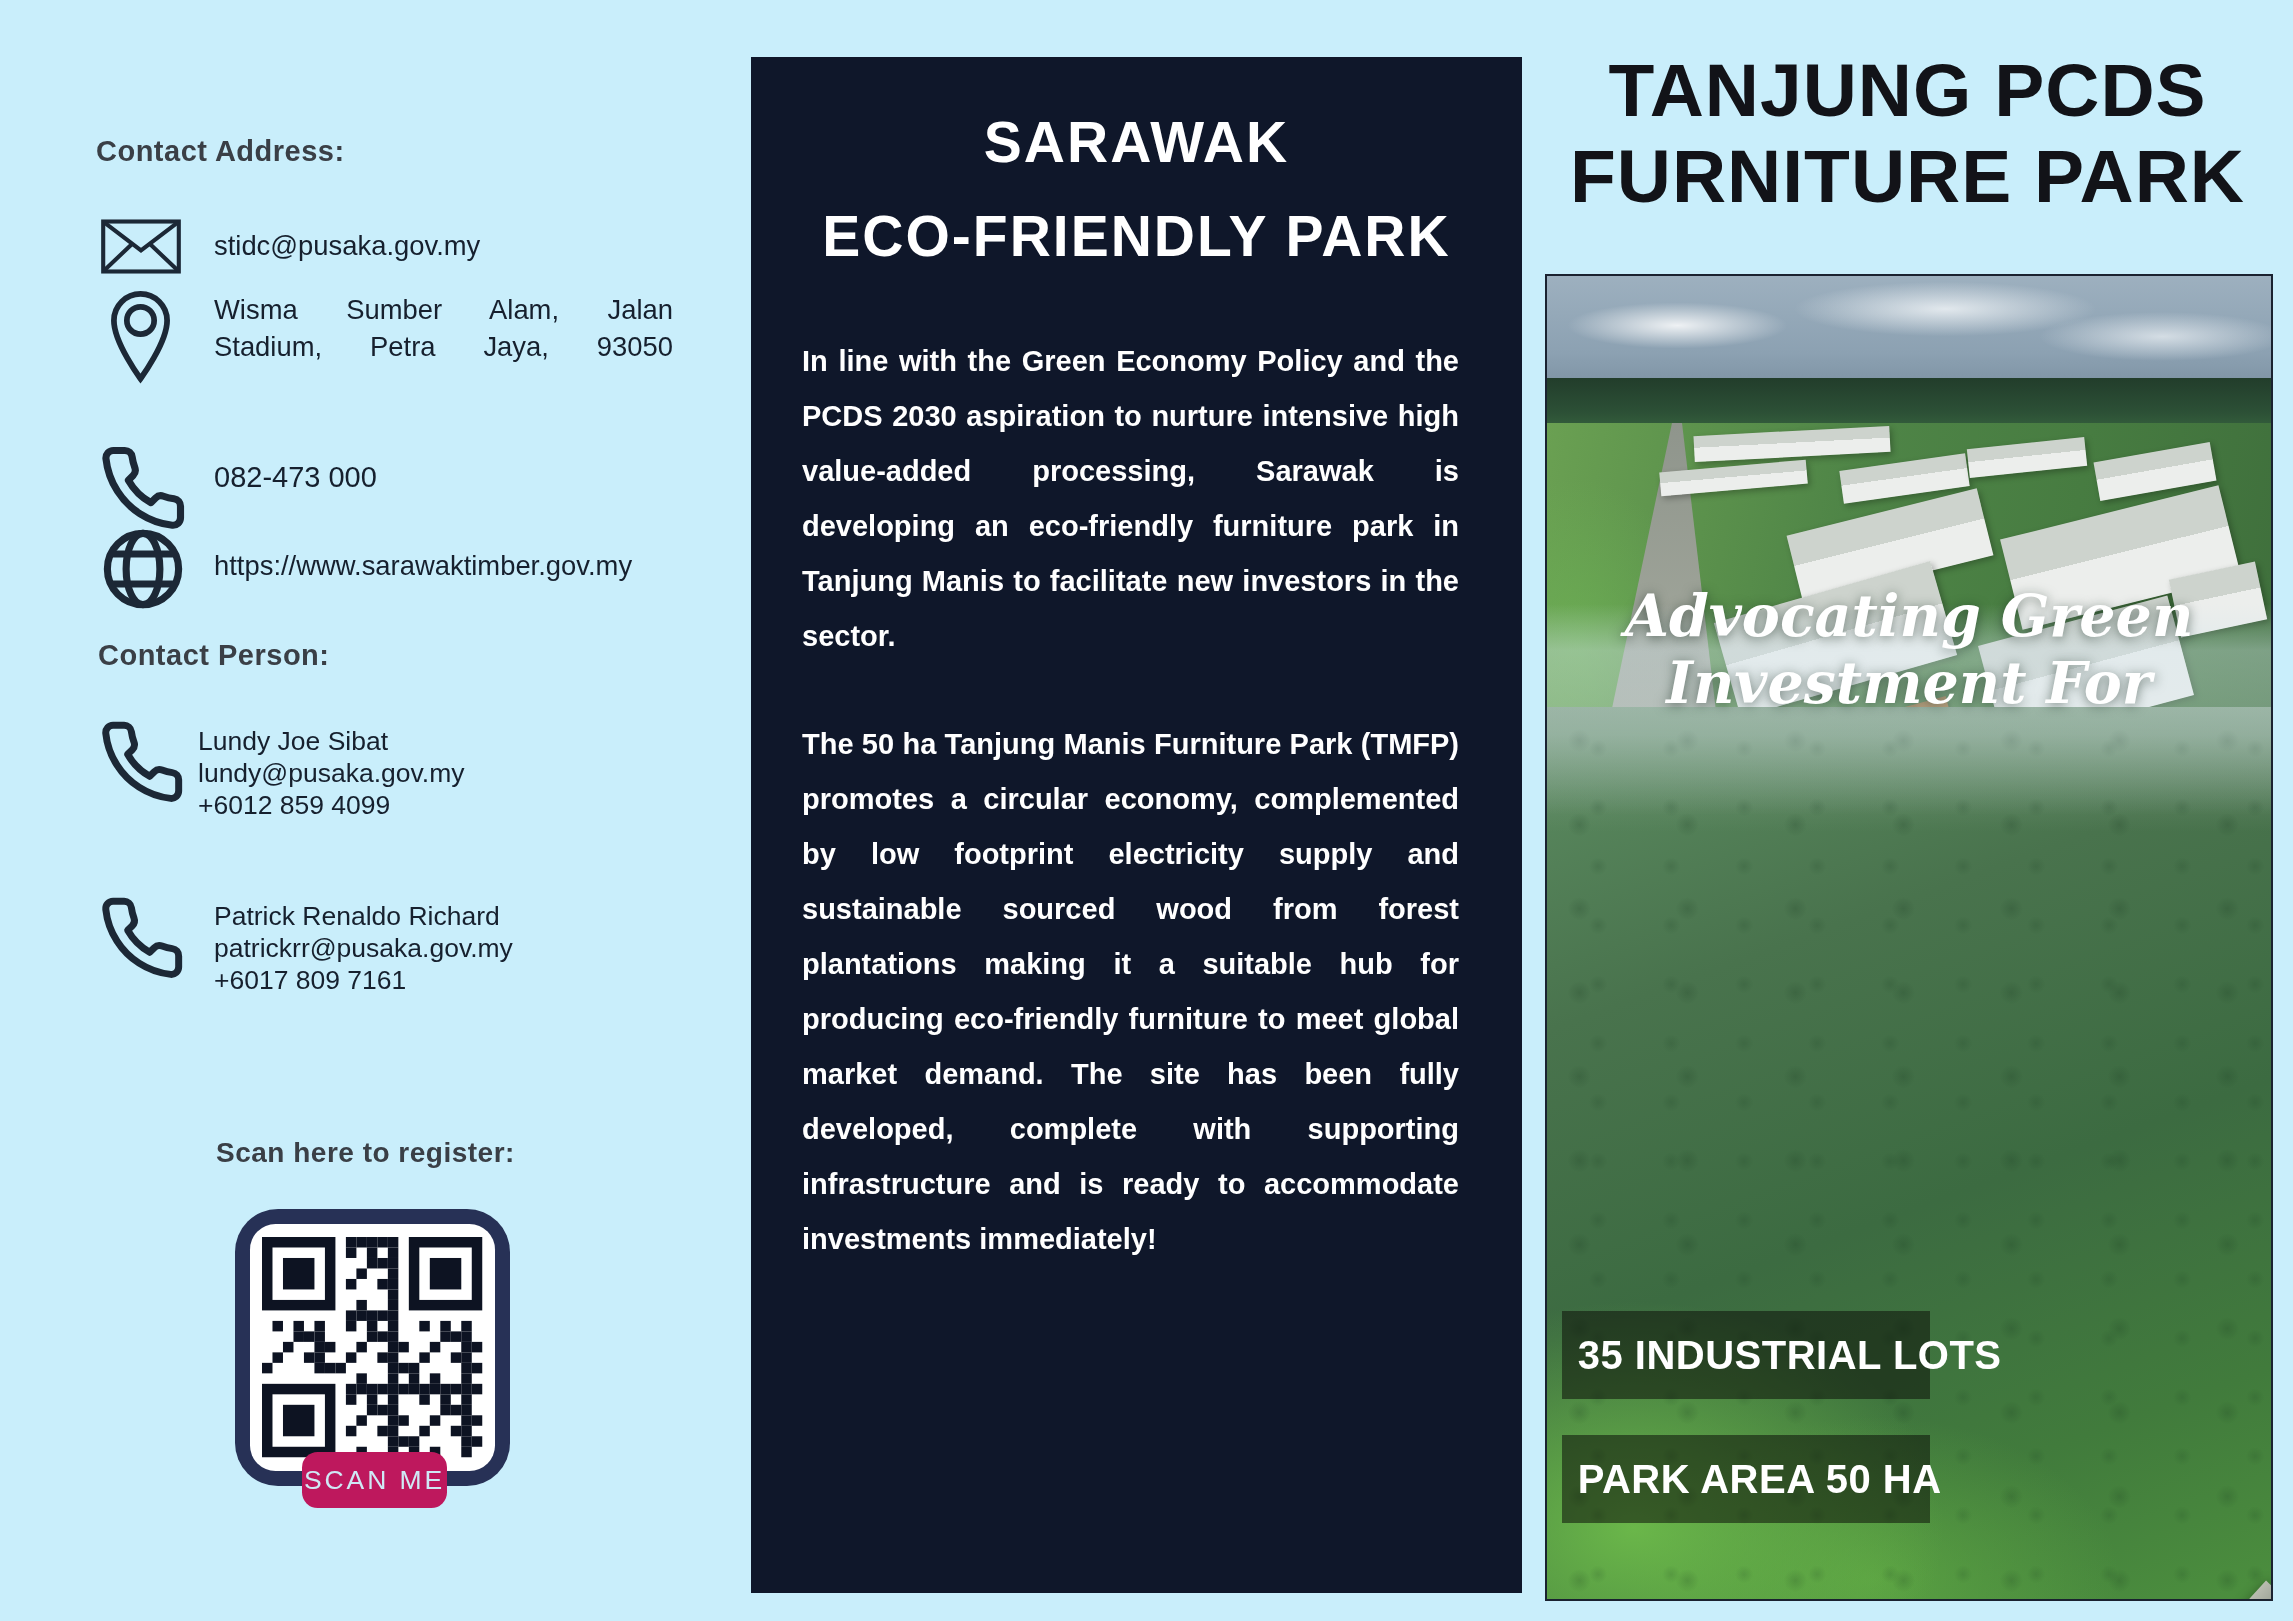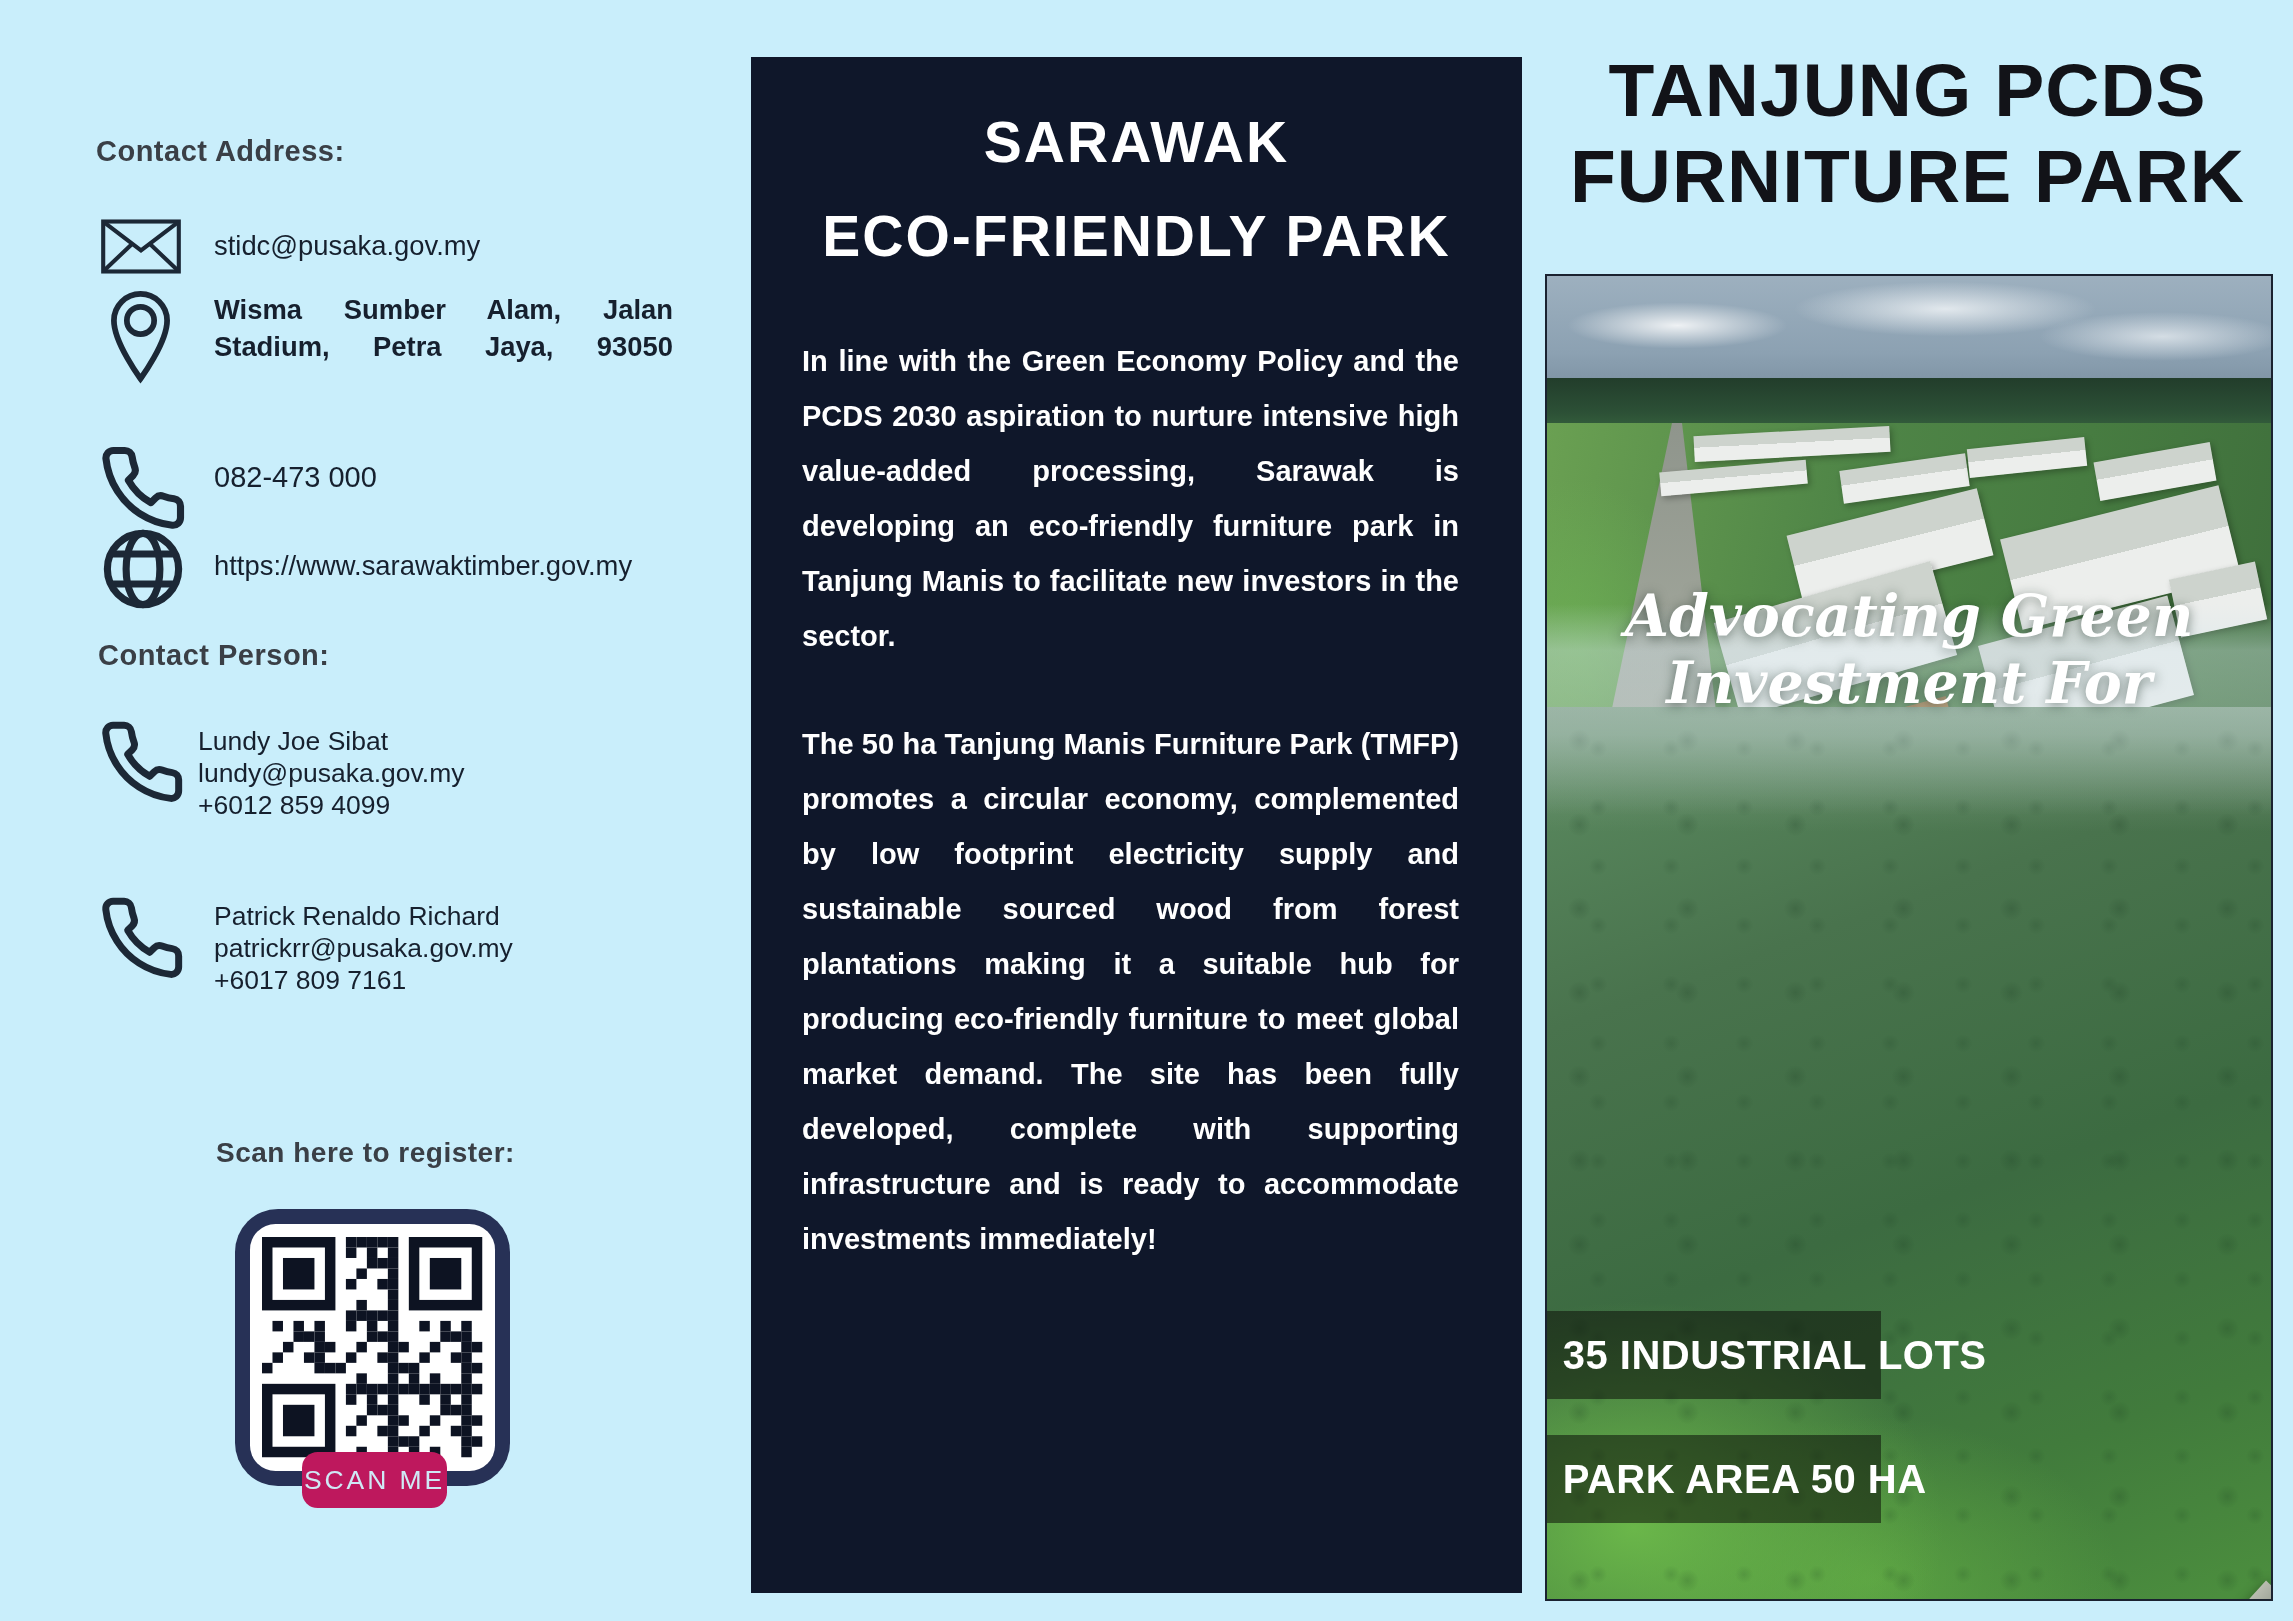--- a/index.html
+++ b/index.html
@@ -9,21 +9,21 @@
     color:#1b2430;
   }
   
   .lp-heading{position:absolute;font-weight:700;font-size:29px;color:#3a3f46;letter-spacing:0.5px;}
   .lp-h1{left:96px;top:135px;}
   .lp-h2{left:98px;top:639px;}
   .lp-h3{left:216px;top:1137px;font-size:28px;}
   .lp-icon{position:absolute;color:#1c2836;}
   .lp-icon svg{display:block;width:100%;height:100%;}
   .lp-text{position:absolute;font-size:27.4px;color:#16202e;line-height:37px;font-weight:400;}
-  .jline{text-align:justify;text-align-last:justify;font-weight:bold;}
+  .jline{text-align:justify;text-align-last:justify;}
   .contact-block div{line-height:32px;font-size:26.5px;}
   
   .qr-frame{position:absolute;left:235px;top:1209px;width:275px;height:277px;
     background:#273156;border-radius:43px;box-sizing:border-box;}
   .qr-inner{position:absolute;inset:14.7px;background:#ffffff;border-radius:25.5px;padding:12.7px;box-sizing:border-box;}
   .qr-inner svg{width:100%;height:100%;display:block;}
   .scanme-tab{position:absolute;left:302px;top:1452px;width:145px;height:56px;background:#be185d;
     border-radius:15.7px;display:flex;align-items:center;justify-content:center;
     color:#cfe9f5;font-size:26.5px;letter-spacing:2.9px;font-weight:300;}
   
@@ -70,21 +70,21 @@
   .ph-road2{position:absolute;left:323px;top:1311px;width:598px;height:21.6px;
     background:linear-gradient(180deg,#b9bcb0,#99a093);transform:rotate(-47.5deg);
     transform-origin:left center;box-shadow:0 0 11.8px rgba(0,0,0,.3);}
   .ph-haze{position:absolute;left:0;top:328px;width:100%;height:211px;
     background:linear-gradient(180deg,rgba(212,229,236,0) 0%,rgba(212,229,236,.42) 22%,rgba(212,229,236,.34) 62%,rgba(212,229,236,0) 100%);}
   .tagline{position:absolute;left:0;width:100%;text-align:center;color:#ffffff;
     font-family:"DejaVu Serif",serif;font-style:italic;font-weight:700;
     text-shadow:0 2px 11.8px rgba(20,40,30,.55);}
   .tag1{top:306px;font-size:57px;}
   .tag2{top:400px;font-size:55px;}
-  .badge{position:absolute;left:0;width:334px;box-sizing:border-box;
+  .badge{position:absolute;left:15px;width:368px;box-sizing:border-box;
     background:rgba(12,16,10,.55);color:#ffffff;font-weight:700;font-size:40px;
     padding:21.6px 7.8px 21.6px 15.7px;letter-spacing:0.5px;white-space:nowrap;}
   .badge1{top:1035px;}
   .badge2{top:1159px;}
 </style>
 </head>
 <body>
 
 <div class="canvas">
 

